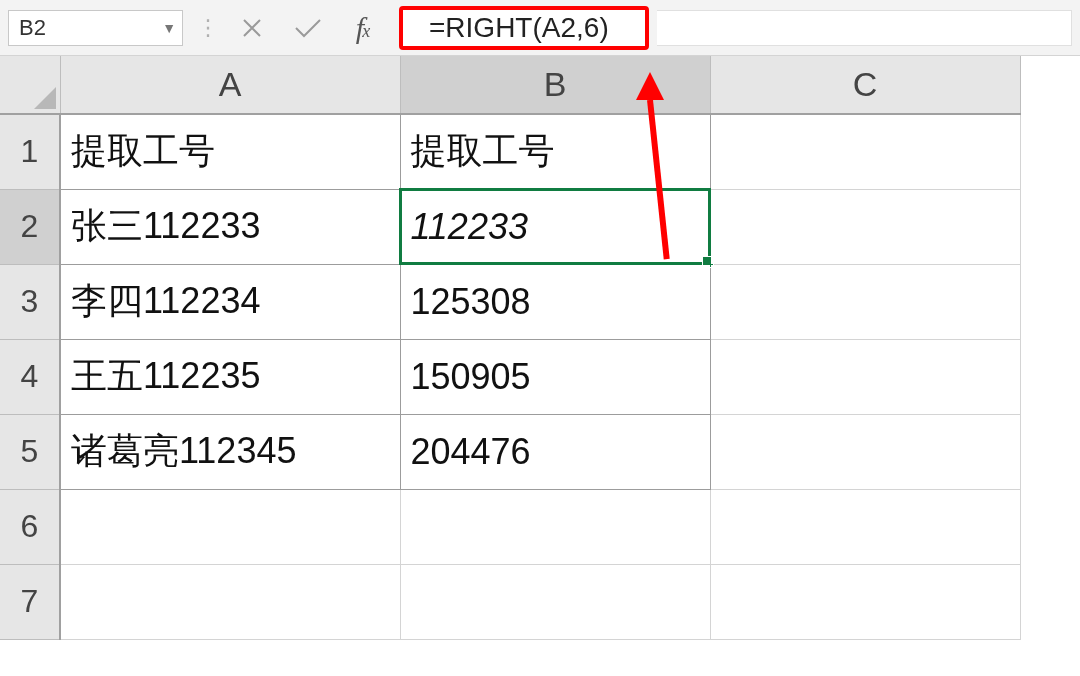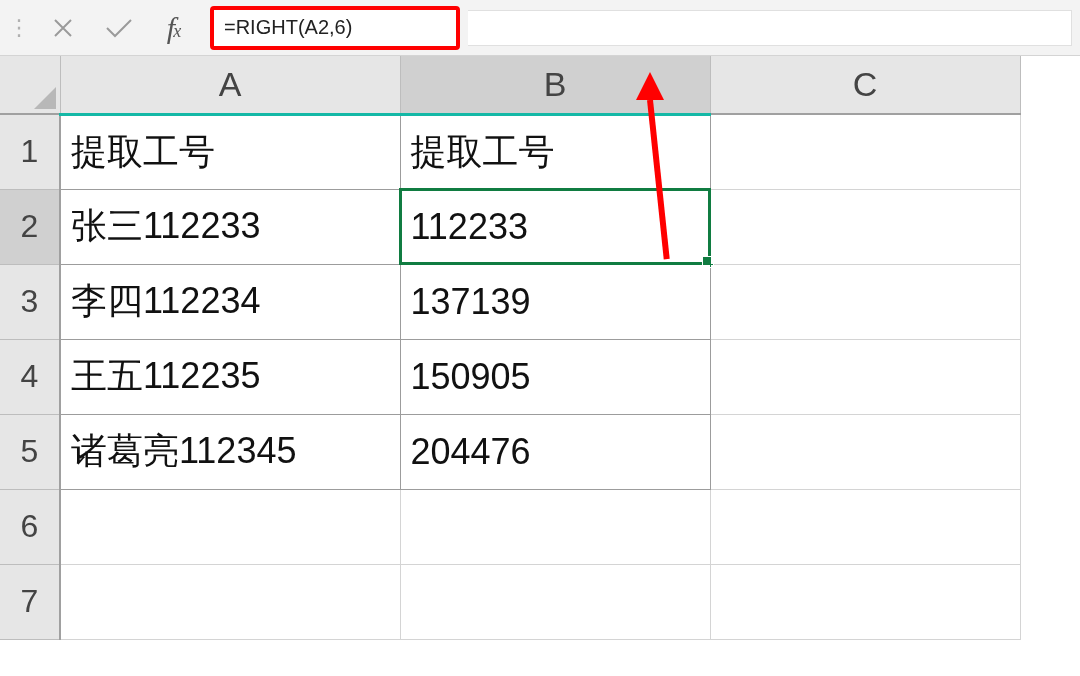--- a/index.html
+++ b/index.html
@@ -67,22 +67,22 @@
     .fb-icon.fx sub { font-size: 18px; font-style: italic; position: relative; top: 4px; left: -2px;}
     .formula-input {
       flex: 0 0 auto;
       width: 250px;
       height: 44px;
       border: 4px solid #ff0000;
       border-radius: 4px;
       background: #ffffff;
       display: flex;
       align-items: center;
-      padding: 0 10px;
-      font-size: 20px;
+      padding: 0 26px;
+      font-size: 28px;
       color: #222;
       position: relative;
     }
     .formula-rest {
       flex: 1;
       height: 36px;
       background: #ffffff;
       border: 1px solid #e0e0e0;
       border-left: none;
       margin-left: -6px;
@@ -171,44 +171,49 @@
       text-align: left;
       position: relative;
       background: #ffffff;
     }
     
     td.data {
       border-right: 1px solid #9c9c9c;
       border-bottom: 1px solid #9c9c9c;
     }
     td.data.left-edge { border-left: 1px solid #9c9c9c; }
-    td.data.top-edge { border-top: 3px solid #14b8a6; margin-left: 8px; }
+    td.data.top-edge { border-top: 1px solid #14b8a6; margin-left: 8px; }
     
     td.selected {
       outline: 3px solid #107c41;
       outline-offset: -2px;
+      font-style: italic;
     }
     td.selected::after {
       content: "";
       position: absolute;
       right: -4px;
       bottom: -4px;
       width: 10px;
       height: 10px;
       background: #107c41;
       border: 1px solid #ffffff;
     }
     .colA { width: 340px; }
     .colB { width: 310px; }
     .colC { width: 310px; }
   </style>
 </head>
 <body>
 
 <div class="formula-row">
+  <div class="name-box">
+    <span>B2</span>
+    <span class="chev">▼</span>
+  </div>
   <div class="divider-dots">⋮</div>
   <div class="fb-icons">
     <div class="fb-icon">
       <svg width="24" height="24" viewBox="0 0 24 24">
           <path d="M4 4 L20 20 M20 4 L4 20" stroke="#9a9a9a" stroke-width="2" fill="none"></path>
         </svg>
     </div>
     <div class="fb-icon">
       <svg width="30" height="24" viewBox="0 0 30 24">
           <path d="M3 12 L11 20 L27 4" stroke="#9a9a9a" stroke-width="2" fill="none"></path>
@@ -244,21 +249,21 @@
     </tr>
     <tr>
       <th class="rowh selected">2</th>
       <td class="data left-edge">张三112233</td>
       <td class="data selected">112233</td>
       <td></td>
     </tr>
     <tr>
       <th class="rowh">3</th>
       <td class="data left-edge">李四112234</td>
-      <td class="data">137139</td>
+      <td class="data">125308</td>
       <td></td>
     </tr>
     <tr>
       <th class="rowh">4</th>
       <td class="data left-edge">王五112235</td>
       <td class="data">150905</td>
       <td></td>
     </tr>
     <tr>
       <th class="rowh">5</th>

